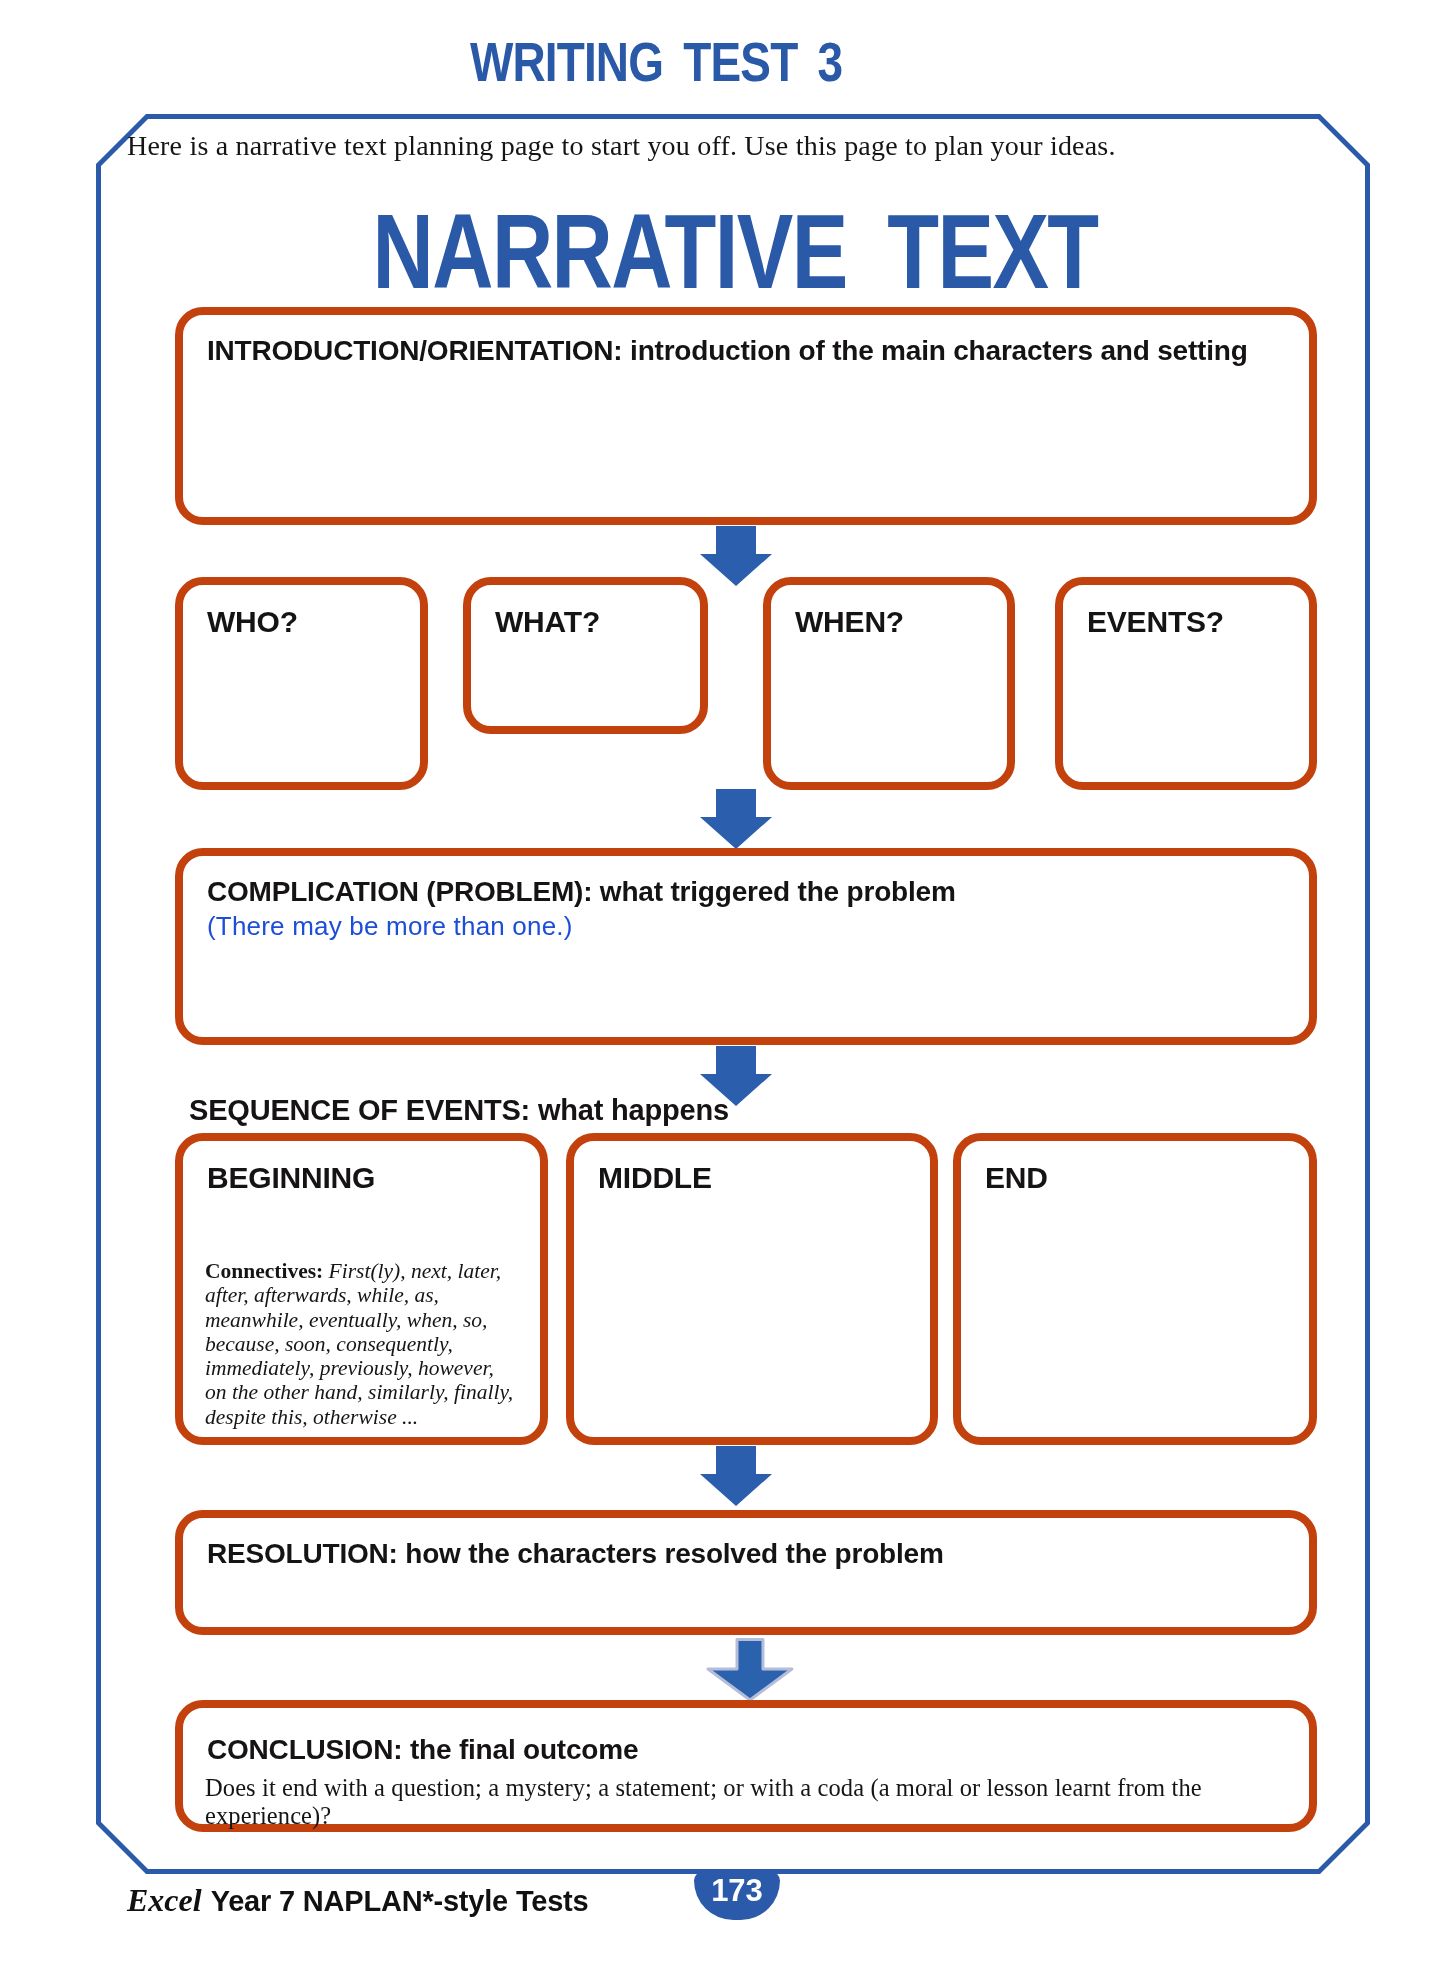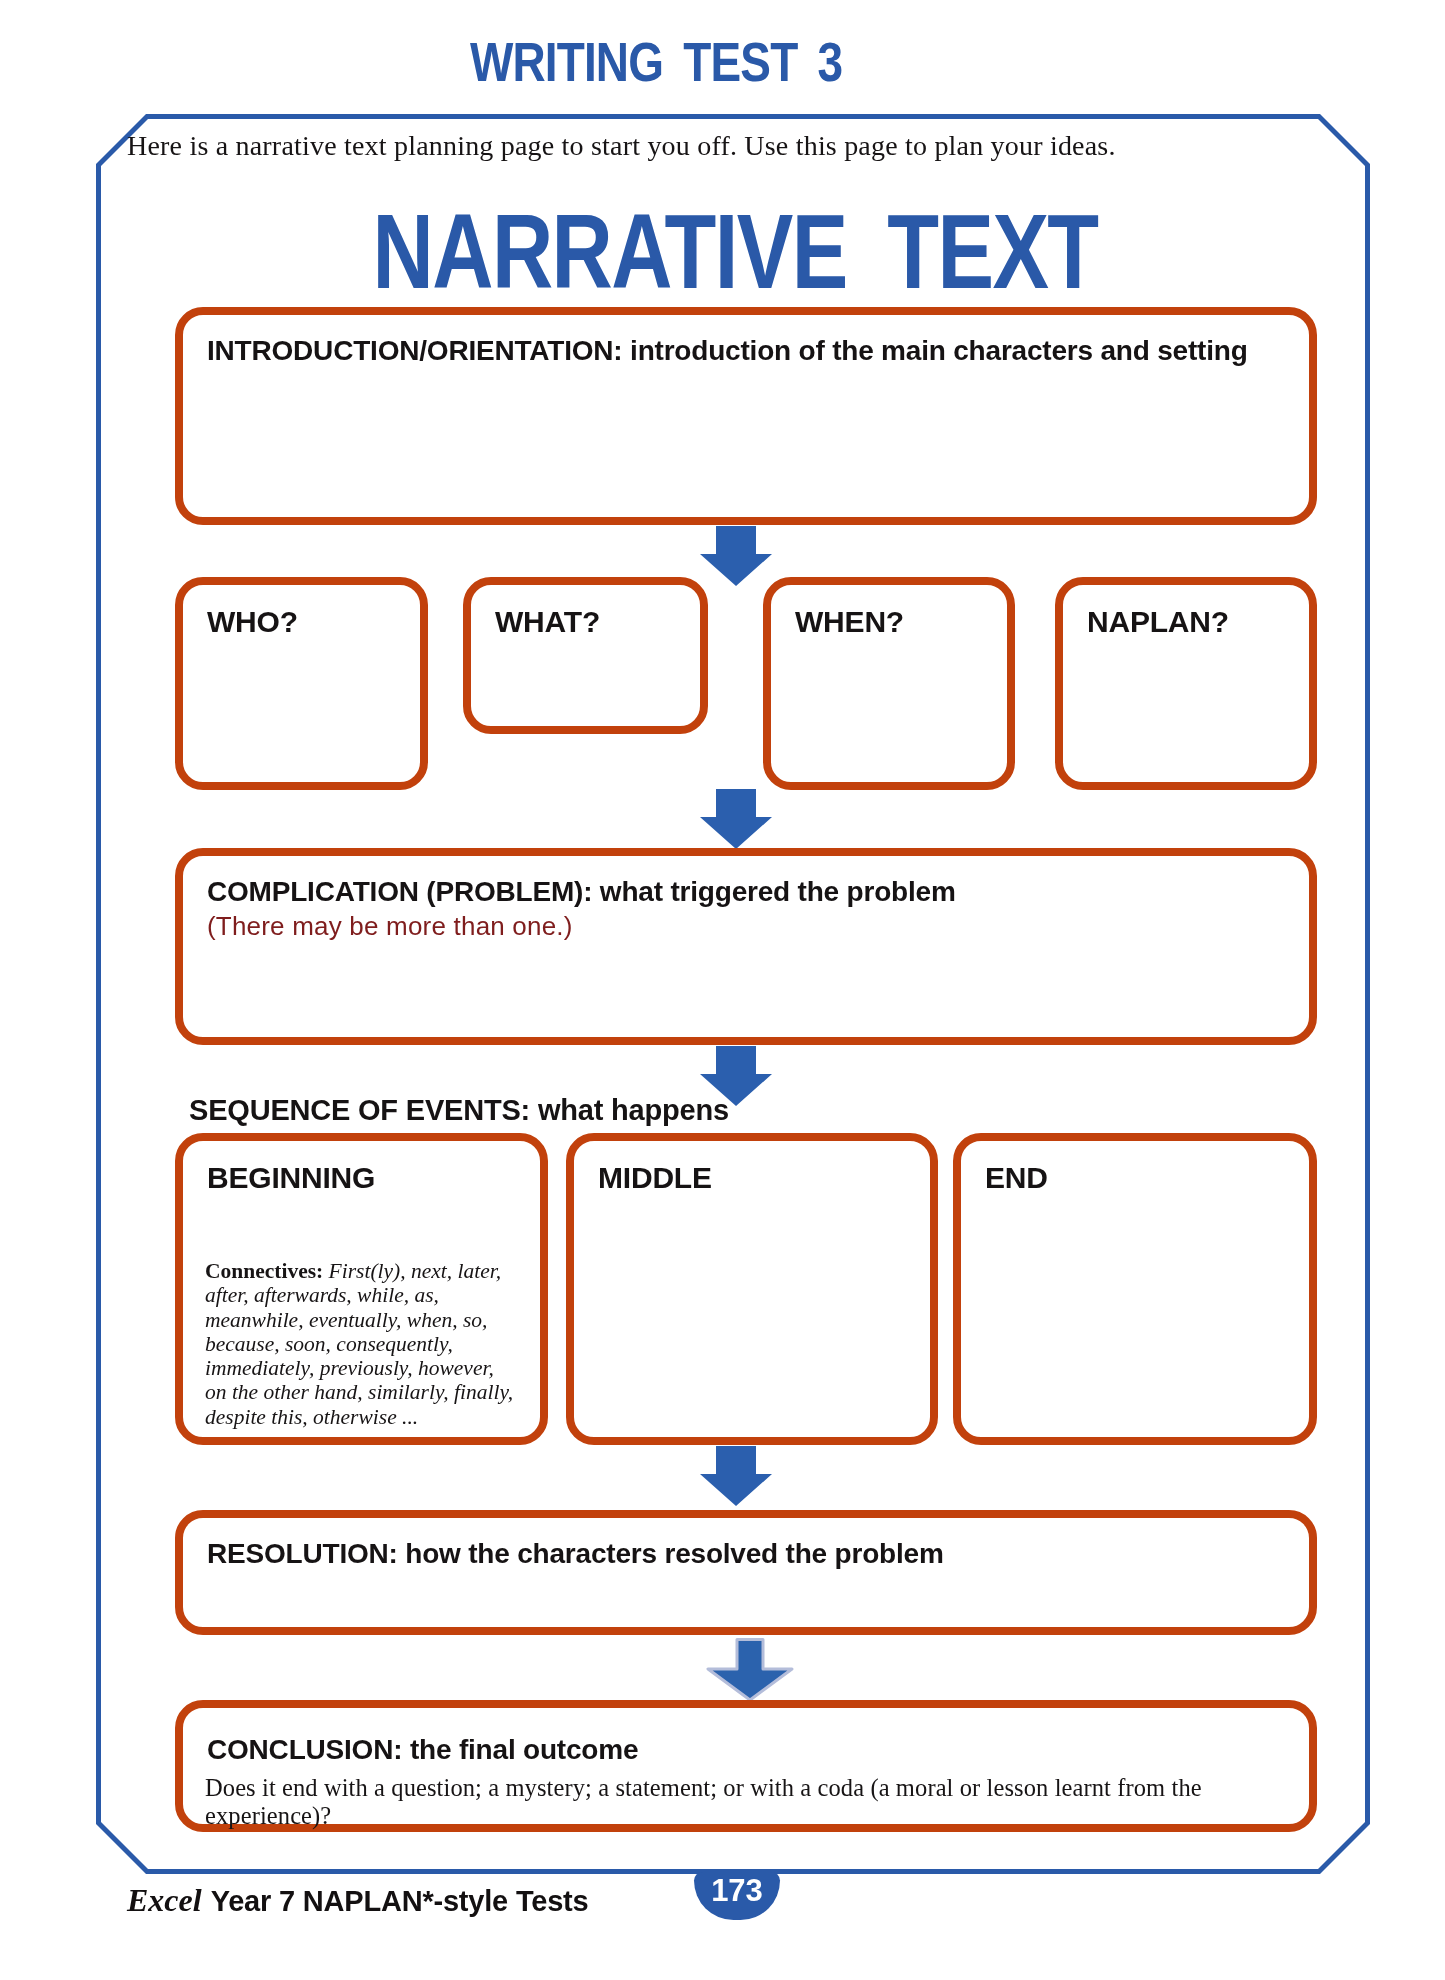--- a/index.html
+++ b/index.html
@@ -40,21 +40,21 @@
   .panel{
     position:absolute;background:#ffffff;border:8px solid #c2410c;border-radius:28px;
     box-sizing:border-box;
   }
   .panel-heading{
     font-weight:bold;font-size:28px;line-height:1.15;color:#161314;
     padding:20px 24px 0 24px;letter-spacing:-.2px;
   }
   .panel-heading.small-box{font-size:30px;}
   .panel-note{
-    font-weight:normal;font-size:26px;color:#7f1d1d;padding:3px 24px 0 24px;letter-spacing:.2px;
+    font-weight:normal;font-size:26px;color:#1d4ed8;padding:3px 24px 0 24px;letter-spacing:.2px;
   }
   .panel-note-serif{
     font-family:"Liberation Serif",serif;font-size:24.5px;color:#171415;
     padding:8px 22px 0 22px;letter-spacing:.1px;
   }
   .connectives{
     position:absolute;left:22px;top:118px;right:20px;
     font-family:"Liberation Serif",serif;font-size:21.5px;line-height:1.13;color:#171415;
   }
   .connectives .c-label{font-weight:bold;}
@@ -114,21 +114,21 @@
   <div class="panel" style="left:175px;top:577px;width:253px;height:213px;">
     <div class="panel-heading small-box">WHO?</div>
   </div>
   <div class="panel" style="left:463px;top:577px;width:245px;height:157px;">
     <div class="panel-heading small-box">WHAT?</div>
   </div>
   <div class="panel" style="left:763px;top:577px;width:252px;height:213px;">
     <div class="panel-heading small-box">WHEN?</div>
   </div>
   <div class="panel" style="left:1055px;top:577px;width:262px;height:213px;">
-    <div class="panel-heading small-box">NAPLAN?</div>
+    <div class="panel-heading small-box">EVENTS?</div>
   </div>
 
   <div class="arrow" style="left:700px;top:789px;">
     <svg viewBox="0 0 72 60">
         <polygon points="16,0 56,0 56,28 72,28 36,60 0,28 16,28" fill="#2b5fae"></polygon>
       </svg>
   </div>
 
   <div class="panel" style="left:175px;top:848px;width:1142px;height:197px;">
     <div class="panel-heading">COMPLICATION (PROBLEM): what triggered the problem</div>

